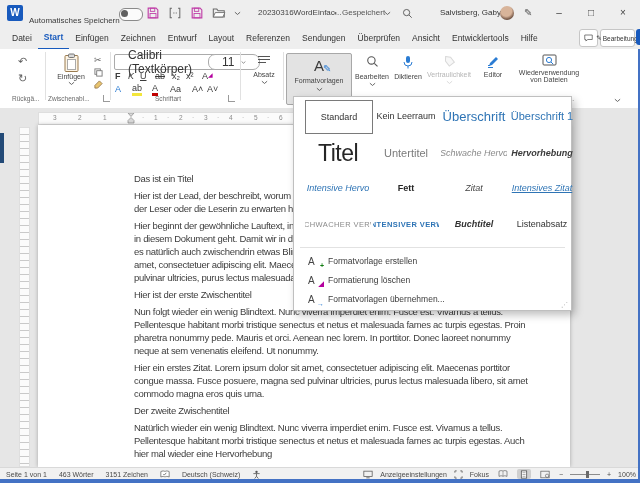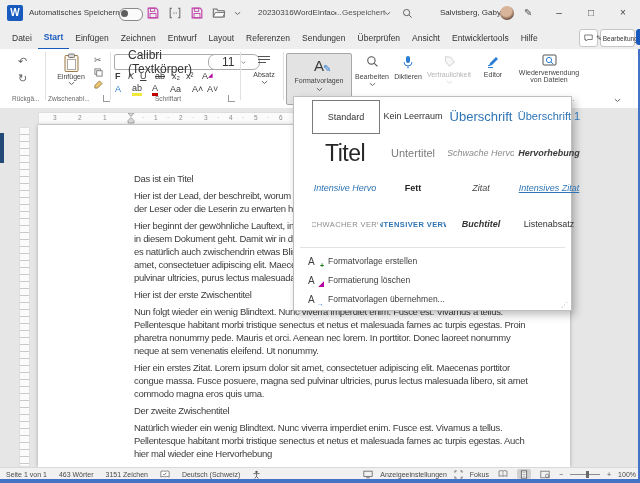--- a/index.html
+++ b/index.html
@@ -7,21 +7,21 @@
   #app{position:relative;width:640px;height:483px;background:#e6e6e6;overflow:hidden;
        font-family:"Liberation Sans",sans-serif;color:#333;}
   .abs{position:absolute;}
   svg{display:block;}
 
   
   #titlebar{left:0;top:0;width:640px;height:26px;background:#eeeeee;}
   #word-logo{left:7px;top:5px;width:16px;height:16px;background:#185abd;border-radius:2px;
              color:#fff;font-size:10px;font-weight:bold;text-align:center;line-height:16px;}
   .tb-text{font-size:8px;color:#3b3b3b;line-height:26px;white-space:nowrap;}
-  #autosave-label{left:29px;top:0;}
+  #autosave-label{left:29px;top:8px;}
   #autosave-toggle{left:119px;top:8px;width:22px;height:11px;border:1px solid #8a8a8a;
                    border-radius:6px;background:#fbfbfb;}
   #autosave-knob{left:1px;top:1px;width:7px;height:7px;border-radius:50%;background:#5f5f5f;}
   .qat{width:14px;height:14px;top:6px;}
   #docname{left:258px;top:0;color:#444;}
   #saved-dot{left:334px;top:0;color:#666;}
   #saved-label{left:342px;top:0;color:#555;}
   .chev-sm{width:7px;height:5px;}
   #titlebar-search{left:402px;top:8px;}
   #user-name{left:440px;top:0;color:#333;}
@@ -71,21 +71,21 @@
   #left-accent{left:0;top:25px;width:4px;height:30px;background:#234a77;}
   #page{left:38px;top:17px;width:532px;height:342px;background:#fff;
         box-shadow:0 0 4px rgba(0,0,0,.28);overflow:hidden;}
   #doctext{left:96px;top:47px;width:400px;}
   .para{margin:0 0 4px 0;}
   .docline{font-size:9.5px;line-height:13px;color:#3d3d3d;white-space:nowrap;letter-spacing:-0.3px;}
 
   
   #styles-dropdown{left:293px;top:96px;width:277px;height:213px;background:#fff;
         border:1px solid #bfbfbf;box-shadow:3px 4px 8px rgba(0,0,0,.25);z-index:20;}
-  #gallery{left:15px;top:0;width:277px;height:148px;}
+  #gallery{left:8px;top:0;width:277px;height:148px;}
   .gcell{position:absolute;width:66px;height:32px;display:flex;align-items:center;justify-content:center;
          overflow:hidden;white-space:nowrap;color:#333;}
   .gcell.sel{border:1px solid #7a7a7a;background:#fff;}
   .g-std{font-size:9px;}
   .g-h1{font-size:13px;color:#2e74b5;}
   .g-h2{font-size:11px;color:#2e74b5;}
   .g-title{font-size:23px;color:#262626;letter-spacing:-0.5px;}
   .g-subtitle{font-size:11px;color:#7b7b7b;}
   .g-weakem{font-size:9px;font-style:italic;color:#8a8a8a;}
   .g-em{font-size:9px;font-style:italic;font-weight:bold;color:#3b3b3b;}

